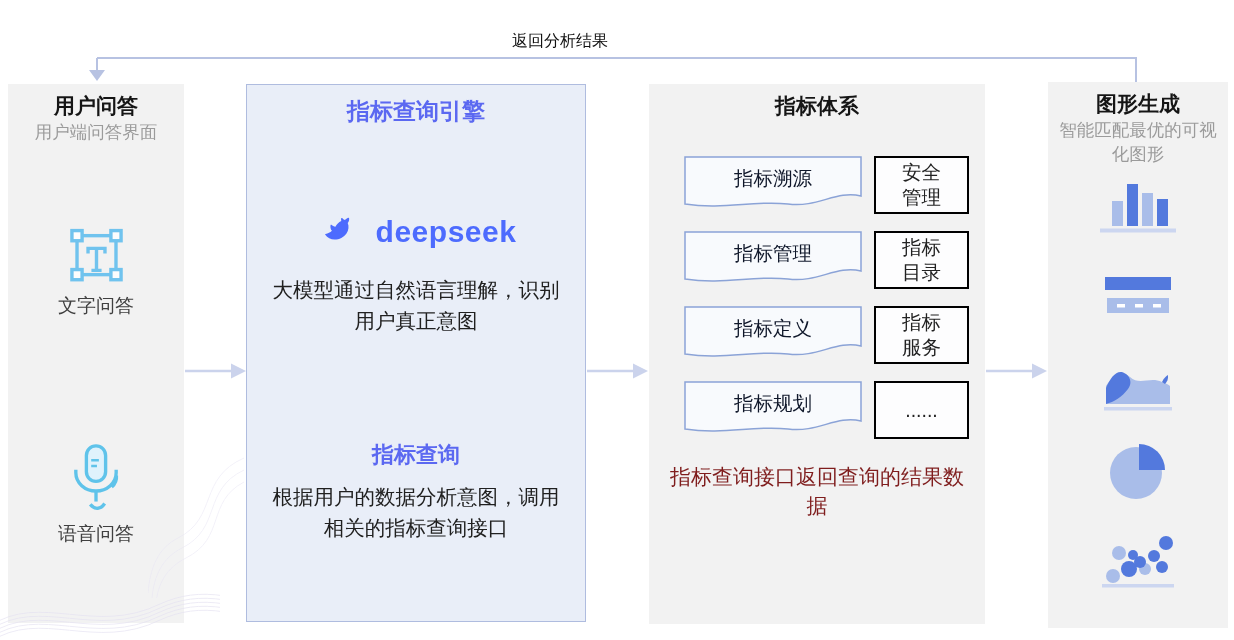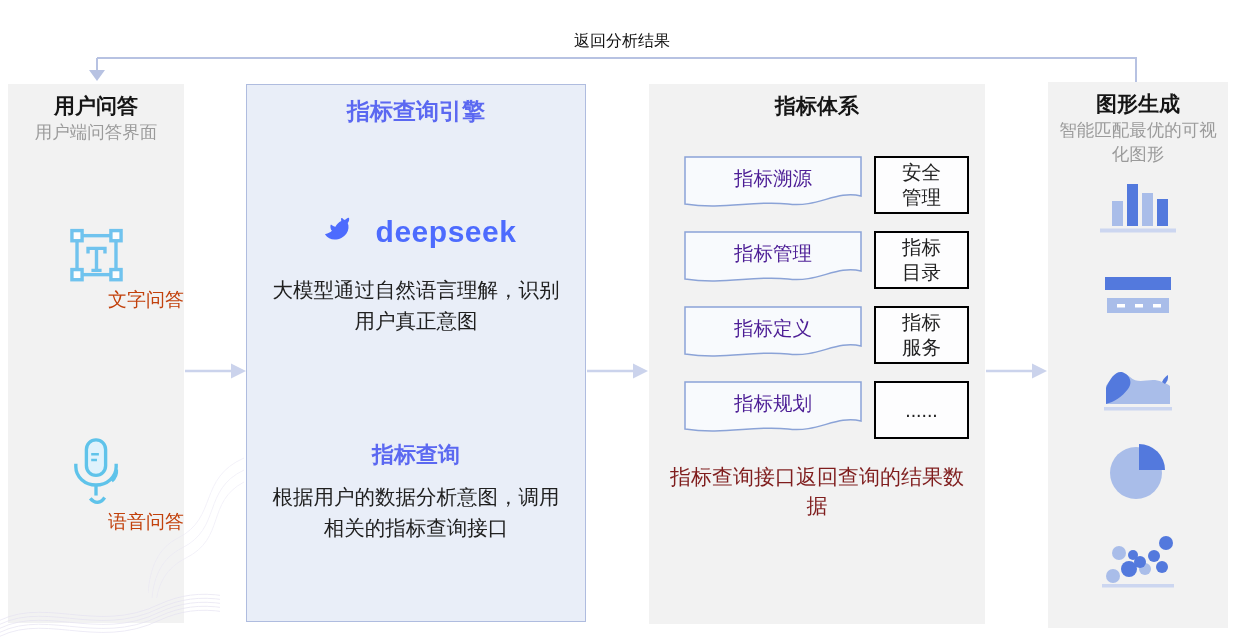--- a/index.html
+++ b/index.html
@@ -1,20 +1,20 @@
 <!DOCTYPE html>
 <html lang="zh"><head>
 <meta charset="utf-8">
 <style>
   html,body{margin:0;padding:0;background:#ffffff;}
   body{font-family:"Liberation Sans","DejaVu Sans",sans-serif;color:#1f1f1f;}
   .stage{position:relative;width:1234px;height:640px;background:#ffffff;overflow:hidden;}
 
   
-  .return-label{position:absolute;left:512px;top:31px;width:220px;text-align:center;
+  .return-label{position:absolute;left:512px;top:31px;width:220px;
     font-size:16px;color:#111;}
   .conn{position:absolute;background:#b7c2e2;}
   .conn-h{left:97px;top:57px;width:1040px;height:2px;}
   .conn-vl{left:96px;top:58px;width:2px;height:12px;}
   .conn-vr{left:1135px;top:58px;width:2px;height:26px;}
   .conn-arrowhead{position:absolute;left:89px;top:70px;width:0;height:0;
     border-left:8px solid transparent;border-right:8px solid transparent;
     border-top:11px solid #b7c2e2;}
 
   
@@ -26,35 +26,35 @@
   .col4{left:1048px;top:82px;width:180px;height:546px;}
 
   .col-title{font-size:21px;font-weight:bold;color:#151515;margin:8px 0 0 0;line-height:1.3;}
   .col-subtitle{font-size:17.5px;color:#9b9b9b;margin:2px 8px 0 8px;line-height:1.35;}
   .blue-title{font-size:23px;font-weight:bold;color:#5b68f1;margin-top:10px;line-height:1.4;}
   .blue-heading{font-size:22px;font-weight:bold;color:#5b68f1;margin-top:103px;line-height:1.35;}
 
   
   .qa-icon-wrap{margin-top:82px;height:60px;display:flex;justify-content:center;}
   .mic-icon-wrap{margin-top:123px;height:73px;display:flex;justify-content:center;}
-  .qa-label{font-size:19px;color:#c2410c;text-align:right;}
+  .qa-label{font-size:19px;margin-top:6px;color:#404040;}
 
   
   .logo-row{margin-top:88px;display:flex;align-items:center;justify-content:center;gap:22px;height:34px;}
   .logo-word{font-size:30px;font-weight:bold;color:#4d6bfe;letter-spacing:.5px;line-height:1;}
   .engine-desc{font-size:20.5px;line-height:1.5;color:#202020;margin:26px 0 0 0;padding:0 18px;}
   .engine-desc2{font-size:20.5px;line-height:1.5;color:#202020;margin:13px 0 0 0;padding:0 18px;}
 
   
   .rows{margin-top:37px;}
   .ind-row{display:flex;align-items:flex-start;height:58px;margin:0 0 17px 35px;gap:12px;}
   .doc-box{position:relative;width:178px;height:54px;flex:0 0 auto;}
   .doc-box svg{position:absolute;left:0;top:0;width:100%;height:100%;}
   .doc-label{position:relative;display:flex;align-items:center;justify-content:center;
-    width:100%;height:44px;font-size:19.5px;color:#4c1d95;}
+    width:100%;height:44px;font-size:19.5px;color:#0f172a;}
   .rect-box{width:95px;height:58px;box-sizing:border-box;background:#fdfdfe;
     border:2px solid #000000;display:flex;align-items:center;justify-content:center;flex:0 0 auto;}
   .rect-label{width:2.3em;font-size:19.5px;line-height:1.3;color:#222;text-align:center;word-break:break-all;}
   .col3-footer{font-size:21px;line-height:1.35;color:#7f1d1d;margin-top:24px;padding:0 20px;}
 
   
   .chart-icon-wrap{height:56px;margin:0 auto 32px auto;display:flex;align-items:center;justify-content:center;}
   .chart-icon-wrap.first{margin-top:12px;}
 
   

